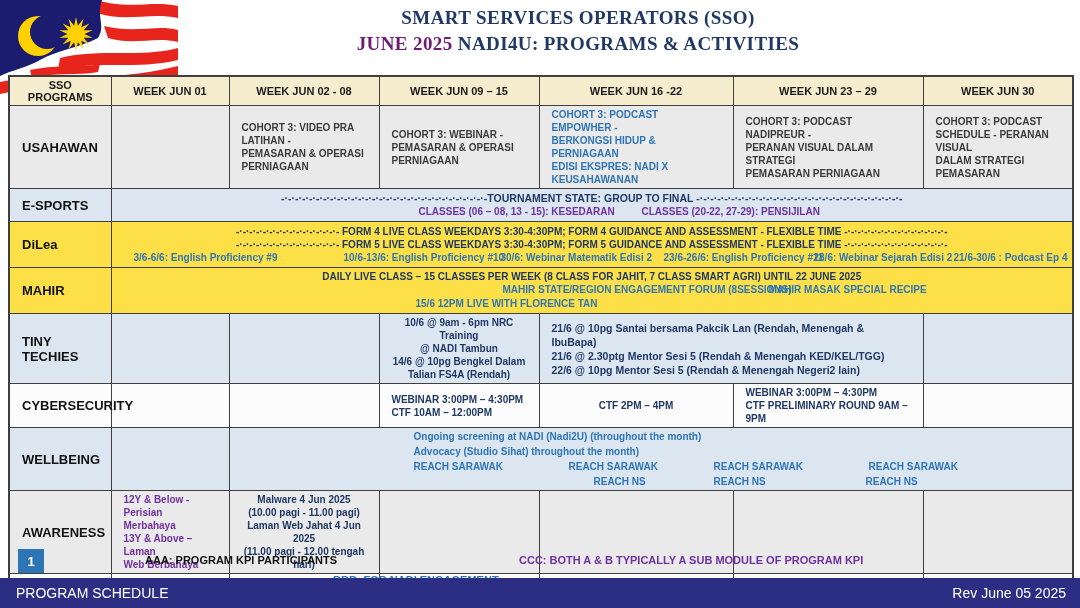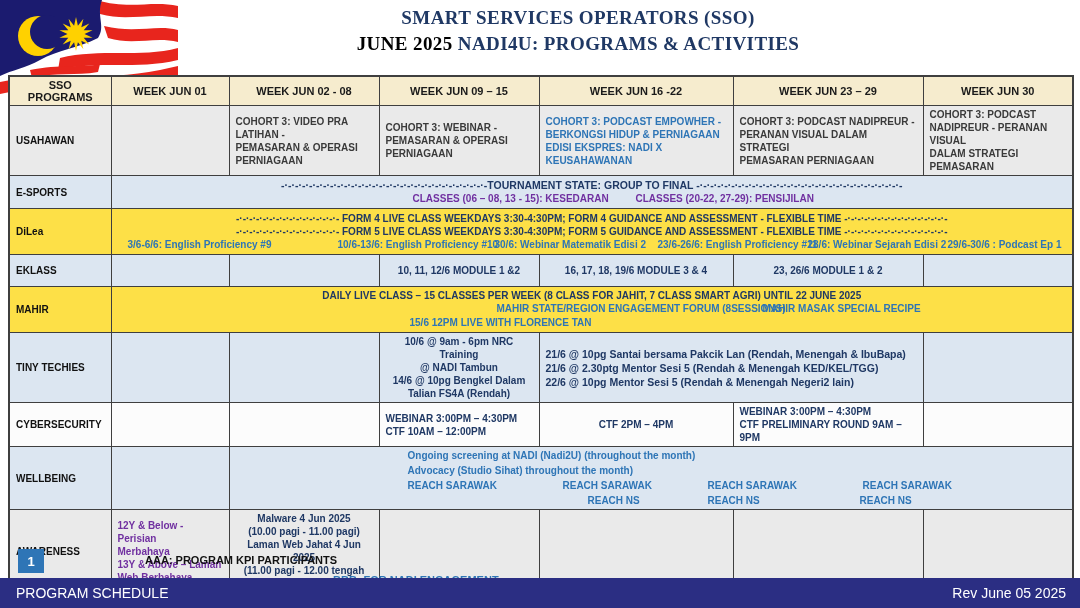--- a/index.html
+++ b/index.html
@@ -3,29 +3,29 @@
 <meta charset="utf-8">
 <style>
   html,body{margin:0;padding:0;}
   body{
     width:1080px;height:608px;position:relative;overflow:hidden;
     background:#ffffff;font-family:"Liberation Sans",sans-serif;
   }
   
   .title-wrap{position:absolute;top:5px;left:0;width:1080px;text-align:center;padding-left:76px;box-sizing:border-box;}
   .title-line{font-family:"Liberation Serif",serif;font-weight:bold;font-size:19px;line-height:26px;color:#1f3864;letter-spacing:.4px;}
-  .title-month{color:#000000;}
+  .title-month{color:#701a75;}
   
   .flag{position:absolute;top:0;left:0;}
   
   table.sched{position:absolute;left:8px;top:75px;width:1064px;border-collapse:collapse;table-layout:fixed;}
-  table.sched td,table.sched th{border:1px solid #3f3f3f;padding:2px 6px;vertical-align:middle;box-sizing:border-box;}
+  table.sched td,table.sched th{border:1px solid #3f3f3f;padding:2px 12px;vertical-align:middle;box-sizing:border-box;}
   table.sched{border:2px solid #3f3f3f;}
   th.colhead{background:#f6ecce;font-size:11px;font-weight:bold;color:#1a1a1a;text-align:center;height:25px;}
-  td.lbl{font-size:10px;font-weight:bold;color:#111;text-align:left;padding-left:8px;}
+  td.lbl{font-size:13px;font-weight:bold;color:#111;text-align:left;padding-left:8px;}
   .bg-gray td{background:#eaeaea;}
   .bg-lgray td{background:#fde047;}
   .bg-blue td{background:#dce6f1;}
   .bg-white td{background:#fcfcfc;}
   .navy{color:#1f3864;}
   .teal{color:#2e75b6;}
   .purple{color:#7030a0;}
   .dark{color:#3a3a3a;}
   .fs10{font-size:10px;font-weight:bold;line-height:13px;}
   .fs105{font-size:10.5px;font-weight:bold;line-height:14px;}
@@ -113,21 +113,21 @@
 BERKONGSI HIDUP &amp; PERNIAGAAN
 EDISI EKSPRES: NADI X KEUSAHAWANAN</span>
         </td>
     <td class="fs10 dark left">
           <span class="prelines">COHORT 3: PODCAST NADIPREUR -
 PERANAN VISUAL DALAM STRATEGI
 PEMASARAN PERNIAGAAN</span>
         </td>
     <td class="fs10 dark left">
           <span class="prelines">COHORT 3: PODCAST
-NADIPREUR - PERANAN VISUAL
+SCHEDULE - PERANAN VISUAL
 DALAM STRATEGI PEMASARAN</span>
         </td>
   </tr>
 
   <tr class="bg-blue" style="height:33px">
     <td class="lbl">E-SPORTS</td>
     <td colspan="6" class="rel">
       <span class="nowrapline fs105 navy">-·-·-·-·-·-·-·-·-·-·-·-·-·-·-·-·-·-·-·-·-·-·-·-·-·-·-·-·-·-TOURNAMENT STATE:  GROUP TO FINAL -·-·-·-·-·-·-·-·-·-·-·-·-·-·-·-·-·-·-·-·-·-·-·-·-·-·-·-·-·-</span>
       <span class="strip fs10 purple">
         <span class="abs" style="left:295px">CLASSES (06 – 08, 13 - 15): KESEDARAN</span>
@@ -140,34 +140,25 @@
     <td class="lbl">DiLea</td>
     <td colspan="6" class="rel">
       <span class="nowrapline fs10 navy">-·-·-·-·-·-·-·-·-·-·-·-·-·-·-·- FORM 4 LIVE CLASS WEEKDAYS 3:30-4:30PM; FORM 4 GUIDANCE AND ASSESSMENT - FLEXIBLE TIME -·-·-·-·-·-·-·-·-·-·-·-·-·-·-·-</span>
       <span class="nowrapline fs10 navy">-·-·-·-·-·-·-·-·-·-·-·-·-·-·-·- FORM 5 LIVE CLASS WEEKDAYS 3:30-4:30PM; FORM 5 GUIDANCE AND ASSESSMENT - FLEXIBLE TIME -·-·-·-·-·-·-·-·-·-·-·-·-·-·-·-</span>
       <span class="strip fs10 teal">
         <span class="abs" style="left:10px">3/6-6/6: English Proficiency  #9</span>
         <span class="abs" style="left:220px">10/6-13/6: English Proficiency #10</span>
         <span class="abs" style="left:377px">30/6: Webinar Matematik  Edisi 2</span>
         <span class="abs" style="left:540px">23/6-26/6: English Proficiency #11</span>
         <span class="abs" style="left:690px">28/6: Webinar Sejarah  Edisi 2</span>
-        <span class="abs" style="left:830px">29/6-30/6 : Podcast Ep 1</span>
-      </span>
-    </td>
-  </tr>
-
-  <tr class="bg-blue" style="height:32px">
-    <td class="lbl">EKLASS</td>
-    <td></td>
-    <td></td>
-    <td class="fs10 navy center">10, 11, 12/6 MODULE 1 &amp;2</td>
-    <td class="fs10 navy center">16, 17, 18, 19/6 MODULE 3 &amp; 4</td>
-    <td class="fs10 navy center">23, 26/6 MODULE 1 &amp; 2</td>
-    <td></td>
-  </tr>
+        <span class="abs" style="left:830px">21/6-30/6 : Podcast Ep 4</span>
+      </span>
+    </td>
+  </tr>
+
 
   <tr class="bg-lgray" style="height:45px">
     <td class="lbl">MAHIR</td>
     <td colspan="6" class="rel">
       <span class="nowrapline fs10 navy">DAILY LIVE CLASS – 15 CLASSES PER WEEK (8 CLASS FOR JAHIT, 7 CLASS SMART AGRI) UNTIL 22 JUNE 2025</span>
       <span class="strip fs10 teal">
         <span class="abs" style="left:379px">MAHIR STATE/REGION ENGAGEMENT FORUM (8SESSIONS)</span>
         <span class="abs" style="left:645px">MAHIR MASAK SPECIAL RECIPE</span>
       </span>
       <span class="strip fs10 teal">
@@ -266,18 +257,19 @@
     <td></td>
     <td></td>
   </tr>
 </tbody>
   </table>
 
 <div class="legend-row">
   <div class="page-badge">1</div>
   <span class="legend-a">AAA: PROGRAM KPI PARTICIPANTS</span>
   <span class="legend-b">BBB:  FOR NADI ENGAGEMENT</span>
+  <span class="legend-c">CCC:  BOTH  A &amp; B  TYPICALLY A SUB MODULE OF PROGRAM KPI</span>
 </div>
 
 <div class="bottom-bar">
   <span class="bar-left">PROGRAM SCHEDULE</span>
   <span class="bar-right">Rev  June 05 2025</span>
 </div>
 
 </body></html>

